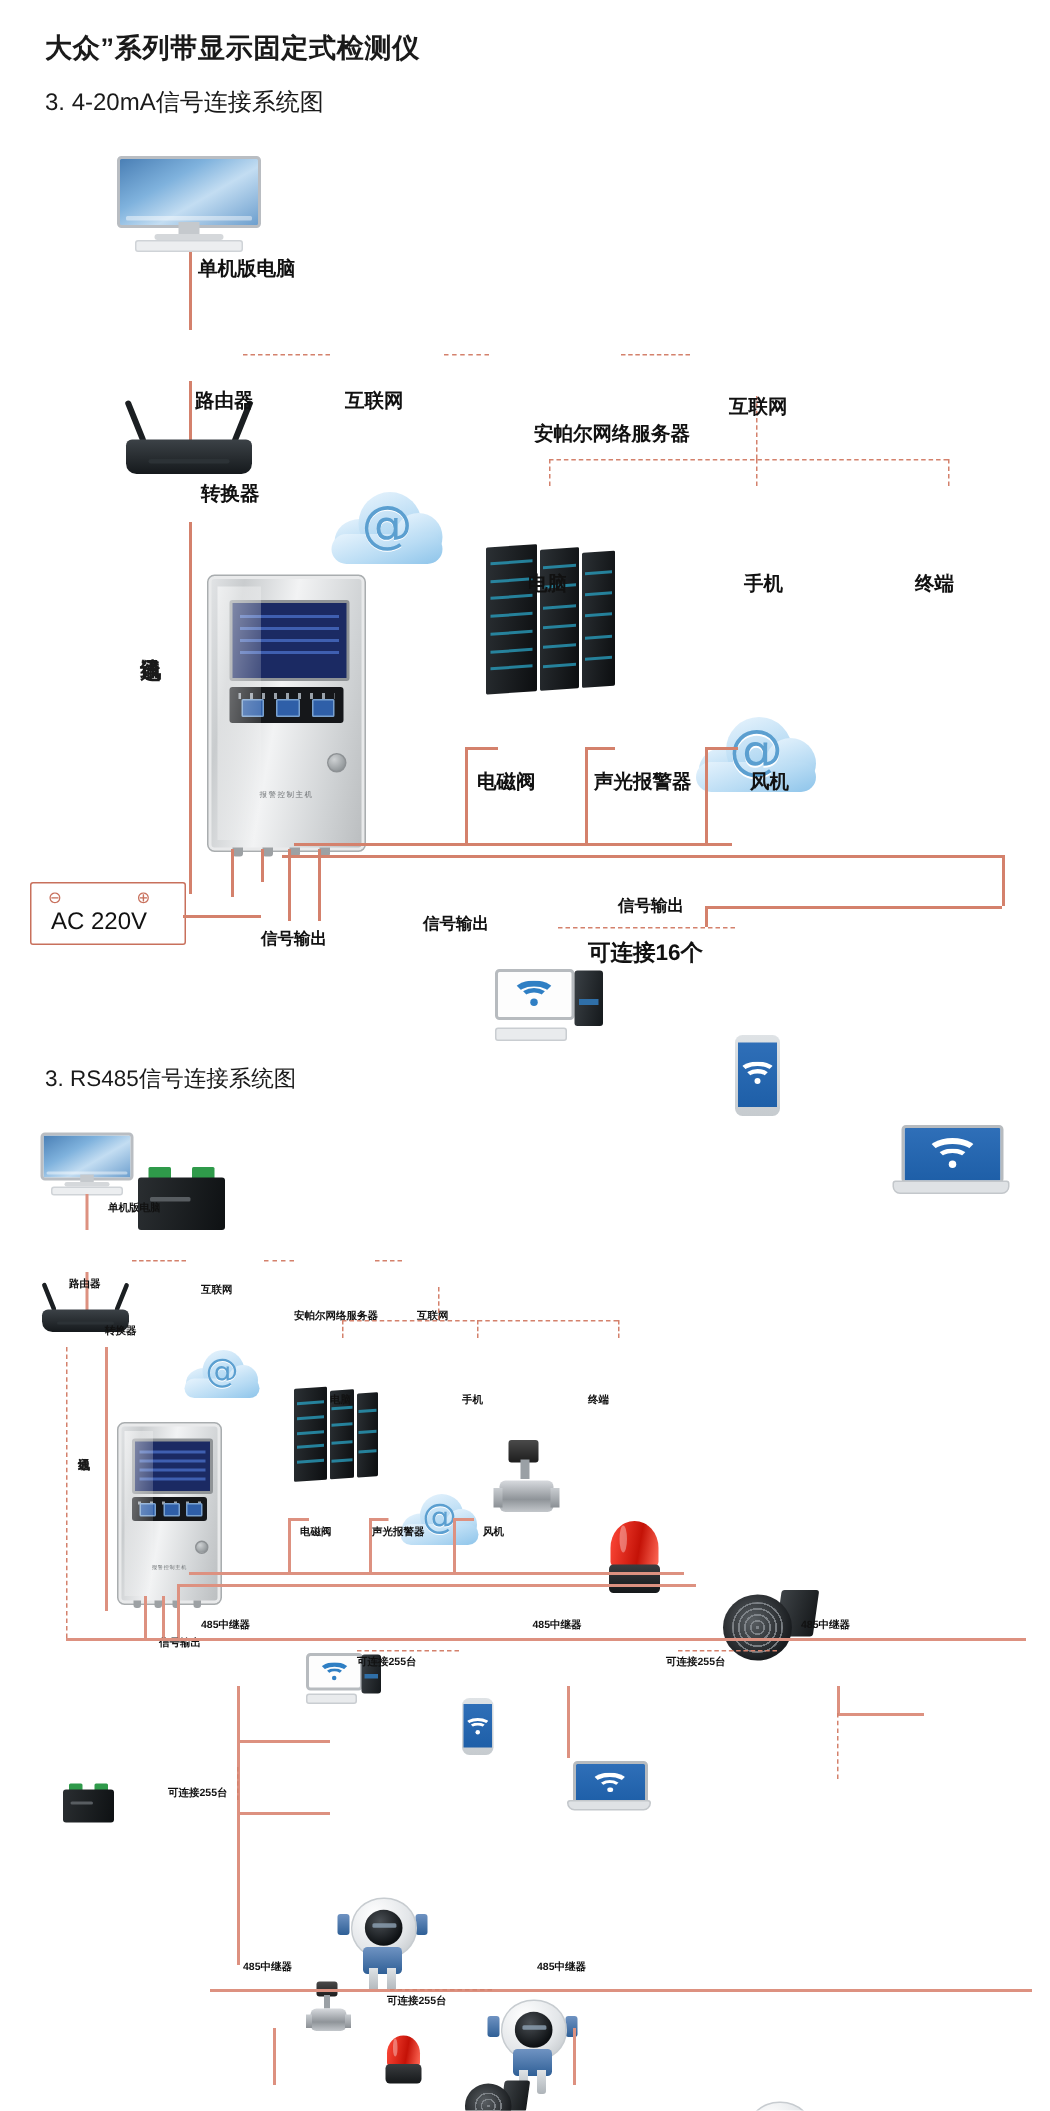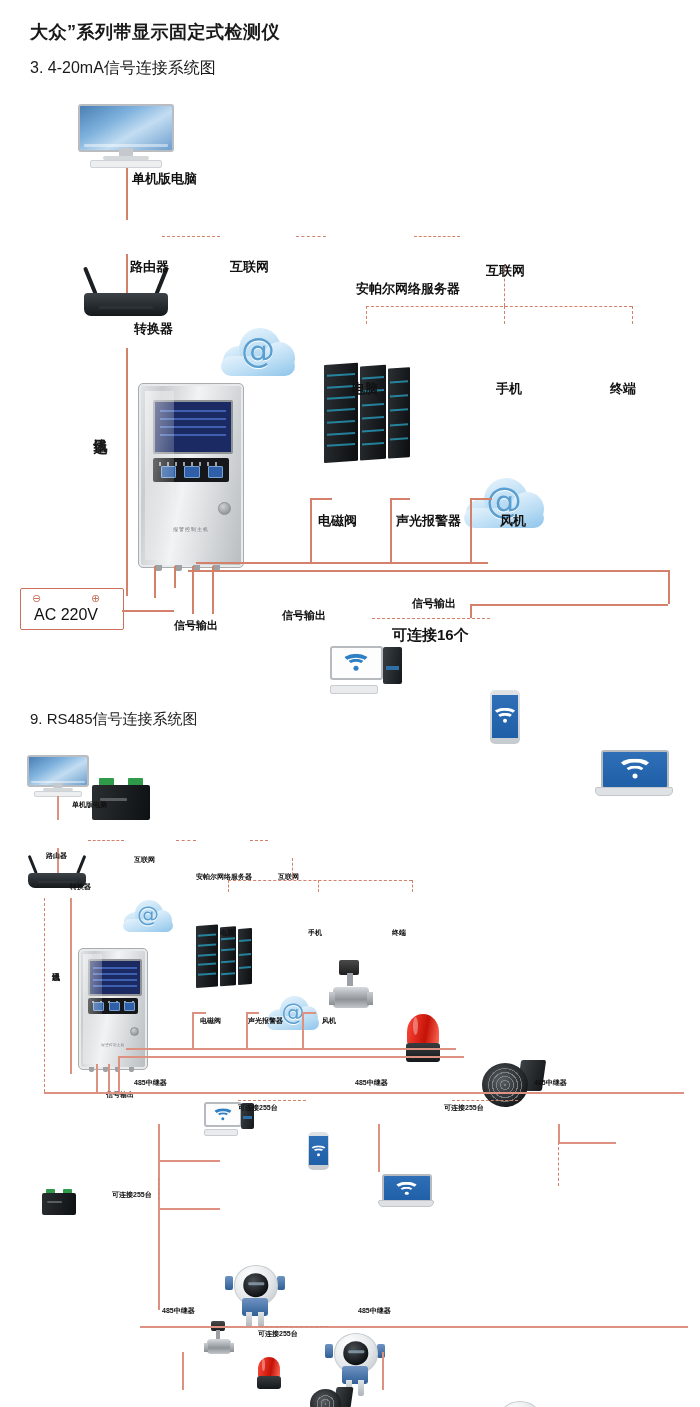--- a/index.html
+++ b/index.html
@@ -130,21 +130,21 @@
   .det .pr{position:absolute;bottom:0;width:11%;height:24%;background:linear-gradient(#dfe3e6,#aeb4b9);border-radius:0 0 2px 2px;}
   .det .pr.l{left:33%;}.det .pr.r{right:33%;}
 </style>
 </head>
 <body>
 
 <div class="page">
 
   <div class="h-title">大众”系列带显示固定式检测仪</div>
   <div class="h-sec1">3. 4-20mA信号连接系统图</div>
-  <div class="h-sec2">9. RS485信号连接系统图</div>
+  <div class="h-sec2">3. RS485信号连接系统图</div>
 
   <div class="node">
 
     <div class="wire wv" style="left:126px;top:166px;height:54px;"></div>
     <div class="wire wv" style="left:126px;top:254px;height:52px;"></div>
     <div class="wire wv" style="left:126px;top:348px;height:248px;"></div>
 
     <div class="dash-h" style="left:162px;top:236px;width:58px;"></div>
     <div class="dash-h" style="left:296px;top:236px;width:30px;"></div>
     <div class="dash-h" style="left:414px;top:236px;width:46px;"></div>

